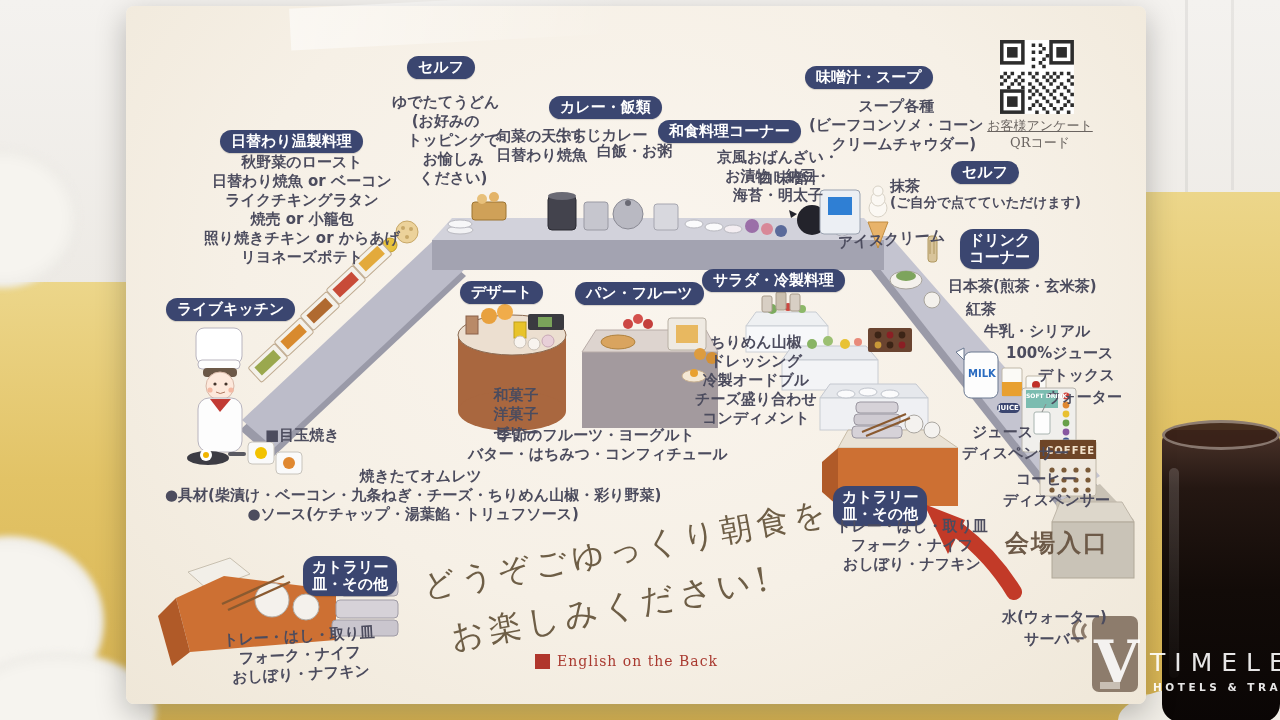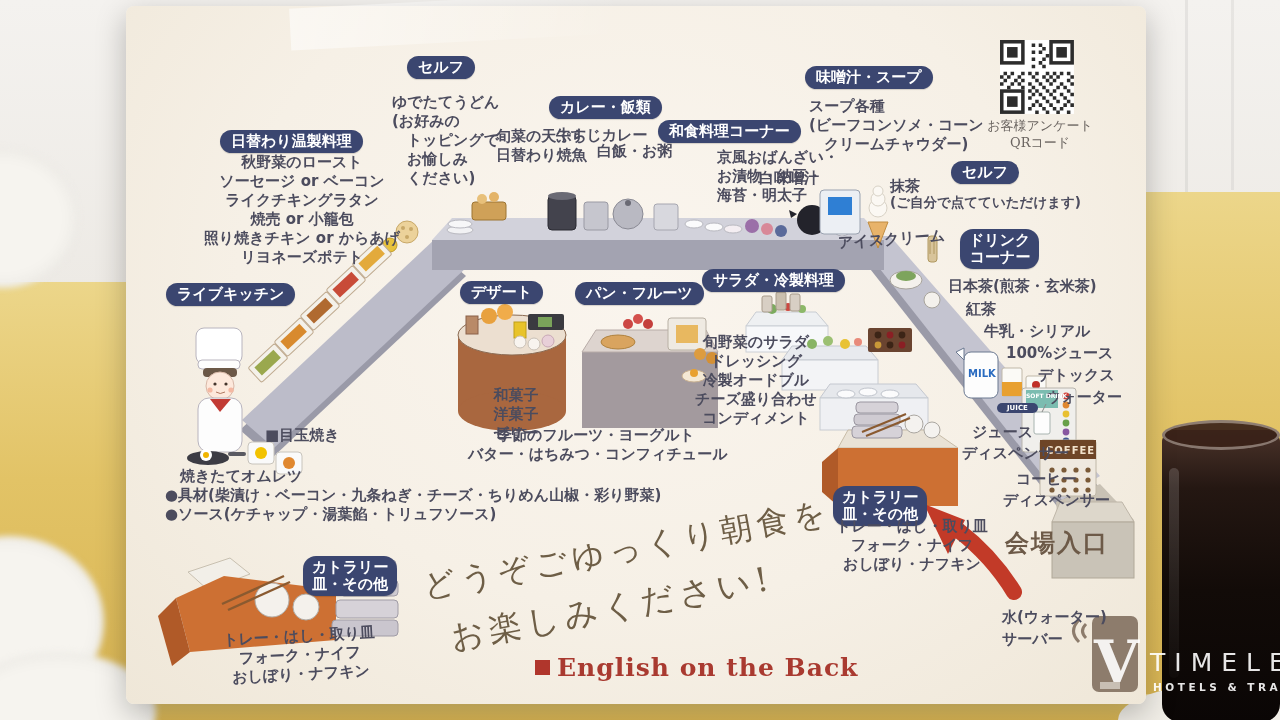--- a/index.html
+++ b/index.html
@@ -9,21 +9,21 @@
   .abs{position:absolute;}
   .tbl{background:linear-gradient(180deg,#ecd68a 0%,#e2c366 45%,#d9b553 100%);}
   .plate{background:#f6f4ef;border-radius:50%;filter:blur(3px);box-shadow:inset 0 0 18px rgba(0,0,0,.08);}
   .card{background:radial-gradient(ellipse at 50% 38%,#faf5ee 0%,#f6f0e6 55%,#efe7d8 100%);
         border-radius:8px;box-shadow:0 10px 30px rgba(0,0,0,.25);}
   .badge{position:absolute;background:#3b4670;color:#fff;font-weight:bold;font-size:15px;
          border-radius:15px;padding:3px 11px;line-height:1.12;text-align:center;white-space:nowrap;
          box-shadow:0 1px 1px rgba(0,0,0,.15);}
   .badge.two{border-radius:13px;padding:3px 9px;}
   .txt{position:absolute;color:#4c4c5e;font-weight:600;font-size:15px;line-height:1.23;white-space:nowrap;}
-  .blk{position:absolute;color:#4c4c5e;font-weight:600;font-size:15px;}
+  .blk{position:absolute;color:#4c4c5e;font-weight:600;font-size:15px;text-align:center;}
   .blk div{line-height:19px;white-space:nowrap;}
   .ctr{text-align:center;}
   .serif{font-family:"DejaVu Serif","Liberation Serif",serif;}
   .msg{position:absolute;font-family:"DejaVu Serif",serif;color:#6e5e46;white-space:nowrap;}
   .wm{position:absolute;color:rgba(255,255,255,.9);font-family:"DejaVu Serif",serif;white-space:nowrap;}
   .mach{position:absolute;white-space:nowrap;font-weight:bold;}
   svg{display:block;}
 </style>
 </head>
 <body>
@@ -300,21 +300,21 @@
           <rect x="16" y="2" width="3" height="3"></rect>
           <rect x="2" y="16" width="3" height="3"></rect>
         <path d="M9 1h1v1H9zM11 1h1v1h-1zM12 2h1v1h-1zM9 3h1v1H9zM11 3h1v1h-1zM13 4h1v1h-1zM9 5h1v1H9zM12 5h1v1h-1zM11 6h1v1h-1zM9 7h1v1H9zM12 7h1v1h-1zM1 9h1v1H1zM3 9h1v1H3zM6 9h1v1H6zM8 9h1v1H8zM10 9h1v1h-1zM13 9h1v1h-1zM15 9h1v1h-1zM17 9h1v1h-1zM19 9h1v1h-1zM0 10h1v1H0zM2 10h1v1H2zM5 10h1v1H5zM9 10h1v1H9zM12 10h1v1h-1zM14 10h1v1h-1zM16 10h1v1h-1zM20 10h1v1h-1zM1 11h1v1H1zM4 11h1v1H4zM6 11h1v1H6zM10 11h1v1h-1zM13 11h1v1h-1zM15 11h1v1h-1zM19 11h1v1h-1zM0 12h1v1H0zM3 12h1v1H3zM5 12h1v1H5zM8 12h1v1H8zM11 12h1v1h-1zM14 12h1v1h-1zM17 12h1v1h-1zM20 12h1v1h-1zM2 13h1v1H2zM6 13h1v1H6zM9 13h1v1H9zM12 13h1v1h-1zM16 13h1v1h-1zM18 13h1v1h-1zM8 14h1v1H8zM10 14h1v1h-1zM13 14h1v1h-1zM15 14h1v1h-1zM19 14h1v1h-1zM9 15h1v1H9zM11 15h1v1h-1zM14 15h1v1h-1zM17 15h1v1h-1zM20 15h1v1h-1zM8 16h1v1H8zM12 16h1v1h-1zM15 16h1v1h-1zM18 16h1v1h-1zM10 17h1v1h-1zM13 17h1v1h-1zM16 17h1v1h-1zM19 17h1v1h-1zM9 18h1v1H9zM11 18h1v1h-1zM14 18h1v1h-1zM18 18h1v1h-1zM20 18h1v1h-1zM8 19h1v1H8zM12 19h1v1h-1zM15 19h1v1h-1zM17 19h1v1h-1zM10 20h1v1h-1zM13 20h1v1h-1zM16 20h1v1h-1zM19 20h1v1h-1z"></path>
       </g>
     </g>
   </svg>
 
   <div class="badge" style="left:220px;top:130px;">日替わり温製料理</div>
   <div class="blk ctr" style="left:182px;top:153px;width:240px;">
     <div>秋野菜のロースト</div>
-    <div>ソーセージ or ベーコン</div>
+    <div>日替わり焼魚 or ベーコン</div>
     <div>ライクチキングラタン</div>
     <div>焼売 or 小籠包</div>
     <div>照り焼きチキン or からあげ</div>
     <div>リヨネーズポテト</div>
   </div>
 
   <div class="badge" style="left:407px;top:56px;">セルフ</div>
   <div class="blk" style="left:392px;top:93px;">
     <div>ゆでたてうどん</div>
     <div>(お好みの</div>
@@ -341,51 +341,51 @@
   <div class="txt" style="left:759px;top:169px;">白味噌汁</div>
 
   <div class="badge" style="left:805px;top:66px;">味噌汁・スープ</div>
   <div class="blk" style="left:809px;top:97px;">
     <div>スープ各種</div>
     <div>(ビーフコンソメ・コーン</div>
     <div>　クリームチャウダー)</div>
   </div>
 
   <div class="blk ctr serif" style="left:978px;top:117px;width:124px;color:#6a6460;font-size:13px;font-weight:normal;">
-    <div style="line-height:17px;">お客様アンケート</div>
+    <div style="line-height:17px;text-decoration:underline;">お客様アンケート</div>
     <div style="line-height:17px;">QRコード</div>
   </div>
 
   <div class="badge" style="left:951px;top:161px;">セルフ</div>
   <div class="txt" style="left:890px;top:177px;">抹茶</div>
   <div class="txt" style="left:890px;top:194px;font-size:13.5px;">(ご自分で点てていただけます)</div>
   <div class="txt" style="left:838px;top:230px;transform:rotate(-4deg);">アイスクリーム</div>
 
-  <div class="badge two" style="left:960px;top:229px;text-align:right;">
+  <div class="badge two" style="left:960px;top:229px;">
     <div>ドリンク</div>
     <div>コーナー</div>
   </div>
   <div class="txt" style="left:948px;top:277px;">日本茶(煎茶・玄米茶)</div>
   <div class="txt" style="left:966px;top:300px;">紅茶</div>
   <div class="txt" style="left:984px;top:322px;">牛乳・シリアル</div>
   <div class="txt" style="left:1006px;top:344px;">100%ジュース</div>
   <div class="txt" style="left:1038px;top:366px;text-align:center;">デトックス</div>
   <div class="txt" style="left:1046px;top:388px;">ウォーター</div>
 
   <div class="mach" style="left:968px;top:368px;font-size:10px;color:#2a6bc0;">MILK</div>
-  <div class="mach" style="left:997px;top:403px;font-size:7px;color:#fff;background:#3b4670;border-radius:6px;padding:1px 10px;">JUICE</div>
+  <div class="mach" style="left:997px;top:403px;font-size:7px;color:#fff;background:#3b4670;border-radius:6px;padding:1px 1px;">JUICE</div>
   <div class="mach ctr" style="left:1026px;top:392px;width:32px;font-size:6px;color:#fff;line-height:1.2;">SOFT DRINK</div>
   <div class="mach" style="left:1046px;top:445px;font-size:10px;color:#f2e2cc;letter-spacing:1px;">COFFEE</div>
 
   <div class="txt" style="left:972px;top:423px;">ジュース</div>
   <div class="txt" style="left:962px;top:444px;">ディスペンサー</div>
   <div class="txt" style="left:1016px;top:470px;">コーヒー</div>
   <div class="txt" style="left:1003px;top:491px;">ディスペンサー</div>
 
-  <div class="badge" style="left:166px;top:283px;">ライブキッチン</div>
+  <div class="badge" style="left:166px;top:298px;">ライブキッチン</div>
   <div class="txt" style="left:265px;top:426px;">■目玉焼き</div>
   <div class="blk" style="left:165px;top:467px;">
     <div>　焼きたてオムレツ</div>
     <div>●具材(柴漬け・ベーコン・九条ねぎ・チーズ・ちりめん山椒・彩り野菜)</div>
     <div>●ソース(ケチャップ・湯葉餡・トリュフソース)</div>
   </div>
 
   <div class="badge" style="left:460px;top:281px;">デザート</div>
   <div class="blk ctr" style="left:468px;top:386px;width:96px;">
     <div>和菓子</div>
@@ -394,21 +394,21 @@
   </div>
 
   <div class="badge" style="left:575px;top:282px;">パン・フルーツ</div>
   <div class="blk ctr" style="left:468px;top:426px;width:256px;">
     <div>季節のフルーツ・ヨーグルト</div>
     <div>バター・はちみつ・コンフィチュール</div>
   </div>
 
   <div class="badge" style="left:702px;top:269px;">サラダ・冷製料理</div>
   <div class="blk ctr" style="left:665px;top:333px;width:182px;">
-    <div>旬野菜のサラダ</div>
+    <div>ちりめん山椒</div>
     <div>ドレッシング</div>
     <div>冷製オードブル</div>
     <div>チーズ盛り合わせ</div>
     <div>コンディメント</div>
   </div>
 
   <div class="badge two" style="left:833px;top:486px;">
     <div>カトラリー</div>
     <div>皿・その他</div>
   </div>
@@ -433,20 +433,20 @@
   <div class="blk" style="left:1002px;top:606px;">
     <div style="line-height:22px;">水(ウォーター)</div>
     <div style="line-height:22px;">サーバー</div>
   </div>
 
   <div class="msg" style="left:420px;top:528px;font-size:32px;letter-spacing:5px;transform:rotate(-10.5deg);">どうぞごゆっくり朝食を</div>
   <div class="msg" style="left:448px;top:586px;font-size:33px;letter-spacing:5px;transform:rotate(-10.5deg);">お楽しみください!</div>
 
   <div class="abs" style="left:535px;top:653px;display:flex;align-items:center;gap:7px;">
     <span style="width:15px;height:15px;background:#b0362c;display:inline-block;"></span>
-    <span class="serif" style="font-size:25px;font-weight:700;color:#a93a30;letter-spacing:1px;white-space:nowrap;">English on the Back</span>
+    <span class="serif" style="font-size:14px;font-weight:400;color:#a93a30;letter-spacing:1px;white-space:nowrap;">English on the Back</span>
   </div>
 
   <div class="wm" style="left:1094px;top:628px;font-size:58px;font-weight:bold;">V</div>
   <div class="wm" style="left:1150px;top:648px;font-size:25px;letter-spacing:9px;font-family:'DejaVu Sans',sans-serif;">TIMELESS</div>
   <div class="wm" style="left:1153px;top:681px;font-size:10.5px;letter-spacing:3.5px;font-weight:bold;font-family:'DejaVu Sans',sans-serif;">HOTELS &amp; TRAVEL</div>
 
 </div>
 
 </body></html>

